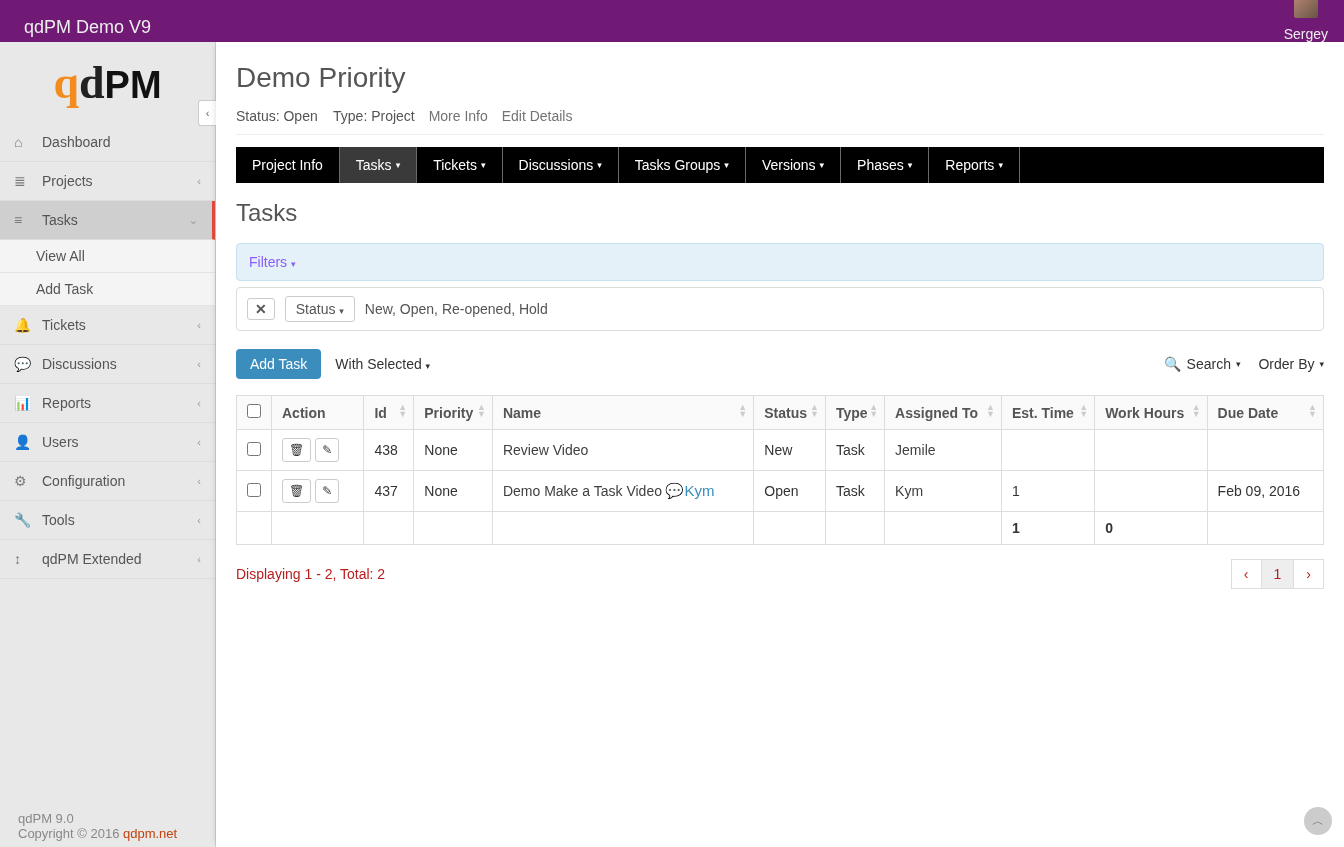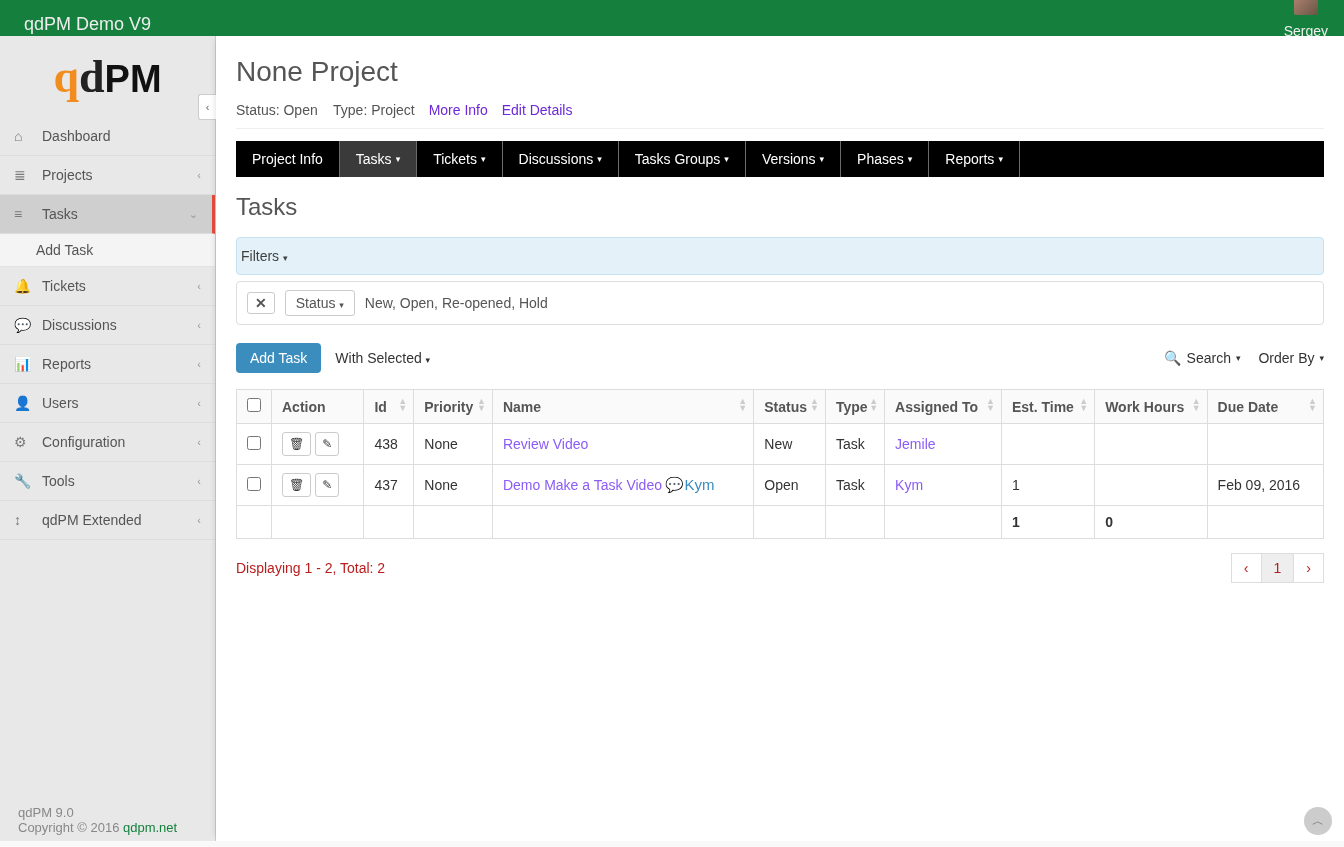--- a/index.html
+++ b/index.html
@@ -1,70 +1,70 @@
 <!DOCTYPE html>
 <html><head>
 <meta charset="utf-8">
 <style>
 * { box-sizing: border-box; margin: 0; padding: 0; }
 body { font-family: "Helvetica Neue", Arial, sans-serif; font-size: 14px; color: #333; background: #f9f9f9; }
 a { text-decoration: none; }
 
-.topbar { height: 36px; background: #15803d; color: #eee; display: flex; align-items: center; justify-content: space-between; padding: 12px 16px 0 24px; font-size: 18px; font-weight: 300; }
+.topbar { height: 42px; background: #701a75; color: #eee; display: flex; align-items: center; justify-content: space-between; padding: 12px 16px 0 24px; font-size: 18px; font-weight: 300; }
 .topbar .user { display: flex; align-items: center; gap: 8px; font-size: 14px; cursor: pointer; flex-direction: column; }
 .avatar { width: 24px; height: 24px; background: linear-gradient(135deg,#b87,#654); border-radius: 2px; }
 
 .layout { display: flex; min-height: calc(100vh - 42px); }
 .sidebar { width: 216px; background: #e8e8e8; border-right: 1px solid #ccc; padding-bottom: 40px; position: relative;}
 .logo { text-align: center; padding: 14px 0; position: relative;}
 .logo .q { font: 700 46px Georgia; color: #f28c1f;}
 .logo .d { font: 700 46px Georgia; color: #222;}
 .logo .pm { font: 700 38px Arial; color: #111;}
 .collapse-btn { position:absolute; right:-1px; top:58px; width:18px; height:26px; background:#fff; border:1px solid #ccc; border-right:none; border-radius:3px 0 0 3px; display:flex; align-items:center; justify-content:center; font-size:11px; color:#666; cursor:pointer;}
 
 .nav-item { display:flex; align-items:center; padding:11px 14px; color:#555; cursor:pointer; border-bottom:1px solid #ddd; position:relative;}
 .nav-item .icon { width:20px; color:#7a7a7a; font-size:14px; }
 .nav-item .lbl { flex:1; padding-left:8px;}
 .nav-item .chev { color:#999; font-size:11px;}
 .nav-item.active { background:#cfcfcf; border-right:3px solid #e74c3c;}
 .sub-nav { background:#f4f4f4; }
 .sub-item { padding:8px 14px 8px 36px; color:#555; cursor:pointer; border-bottom:1px solid #e3e3e3;}
 
 .copyright { position:absolute; bottom:6px; left:18px; color:#888; font-size:13px;}
-.copyright a{ color:#15803d;}
+.copyright a{ color:#c2410c;}
 
 .main { flex:1; background:#fff; padding:20px 20px 20px 20px; position:relative; margin:0; box-shadow:-4px 0 6px -4px rgba(0,0,0,.15);}
 h1 { font-weight:300; font-size:28px; color:#555; margin-bottom:14px;}
 .meta { color:#555; padding-bottom:10px; border-bottom:1px solid #eee;}
-.meta a{ color:#6d28d9; margin-left:10px;}
+.meta a{ color:#737373; margin-left:10px;}
 
 .tabs { background:#000000; display:flex; margin-top:12px;align-items:flex-end; }
 .tab { color:#fff; padding:10px 16px; cursor:pointer; border-right:1px solid #6a6a6a; display:flex; align-items:center; gap:4px;}
 .tab.active { background:#3a3a3a;}
 .caret { font-size:9px;}
 
 h2 { font-weight:300; font-size:24px; color:#555; margin:16px 0;}
 
-.filter-bar { background:#e4f1f8; border:1px solid #c6e1ef; border-radius:4px; padding:10px 4px; color:#404040; cursor:pointer; margin-bottom:6px;}
+.filter-bar { background:#e4f1f8; border:1px solid #c6e1ef; border-radius:4px; padding:10px 12px; color:#8b5cf6; cursor:pointer; margin-bottom:6px;}
 .filter-row { border:1px solid #ddd; border-radius:4px; padding:8px 10px; display:flex; align-items:center; gap:10px; color:#555;}
 .filter-row .x { border:1px solid #ccc; padding:2px 7px; border-radius:3px; cursor:pointer; font-weight:bold;}
 .filter-row .sel { border:1px solid #ccc; padding:4px 10px; border-radius:3px; cursor:pointer;}
 
 .toolbar { display:flex; align-items:center; gap:14px; margin-top:18px;}
 .btn-primary { background:#3b8dbd; color:#fff; padding:7px 14px; border-radius:4px; cursor:pointer; border:none; font-size:14px;}
 .with-sel { cursor:pointer;}
 .right-tools { margin-left:auto; display:flex; gap:18px;}
 .tool { cursor:pointer; display:flex; align-items:center; gap:5px;}
 
 table { width:100%; border-collapse:collapse; margin-top:16px;}
 th, td { border:1px solid #ddd; padding:8px 10px; text-align:left; font-size:14px;}
 th { background:#fafafa; color:#555; font-weight:600; position:relative;}
 .sort-icons { position:absolute; right:6px; top:8px; color:#ccc; font-size:9px; line-height:7px;}
 .action-ic { border:1px solid #ccc; border-radius:3px; padding:4px 6px; cursor:pointer; font-size:12px; margin-right:4px; display:inline-block;}
-.tlink { color:#8b5cf6; cursor:pointer;}
+.tlink { color:#404040; cursor:pointer;}
 .comment-badge { color:#3b8dbd; font-size:15px;}
 tfoot td { font-weight:bold;}
 
 .paging-row { display:flex; justify-content:space-between; align-items:center; margin-top:14px; color:#b91c1c;}
 .pager { display:flex; }
 .pager span { border:1px solid #ddd; padding:6px 12px; margin-left:-1px; cursor:pointer; background:#fff;}
 .pager .active { background:#eee;}
 
 .scrolltop { position:fixed; bottom:12px; right:12px; width:28px; height:28px; border-radius:50%; background:#ccc; color:#666; display:flex; align-items:center; justify-content:center; cursor:pointer; font-size:12px;}
 input[type=checkbox]{ width:14px; height:14px; cursor:pointer;}
@@ -96,20 +96,21 @@
           <span class="icon">≣</span>
           <span class="lbl">Projects</span>
           <span class="chev">‹</span>
         </div>
         <div class="nav-item active">
           <span class="icon">≡</span>
           <span class="lbl">Tasks</span>
           <span class="chev">⌄</span>
         </div>
         <div class="sub-nav">
+          <div class="sub-item">View All</div>
           <div class="sub-item">Add Task</div>
         </div>
         <div class="nav-item">
           <span class="icon">🔔</span>
           <span class="lbl">Tickets</span>
           <span class="chev">‹</span>
         </div>
         <div class="nav-item">
           <span class="icon">💬</span>
           <span class="lbl">Discussions</span>
@@ -141,21 +142,21 @@
           <span class="chev">‹</span>
         </div>
       </div>
     <div class="copyright">
       <div>qdPM 9.0</div>
       <div><span>Copyright © 2016 </span><a>qdpm.net</a></div>
     </div>
   </div>
 
   <div class="main">
-    <h1>None Project</h1>
+    <h1>Demo Priority</h1>
     <div class="meta">
       <span>Status: Open</span>&nbsp;&nbsp;&nbsp;
       <span>Type: Project</span>
       <a>More Info</a>
       <a>Edit Details</a>
     </div>
     <div class="tabs" id="tabs">
         <div class="tab">
           <span>Project Info</span>
         </div>

